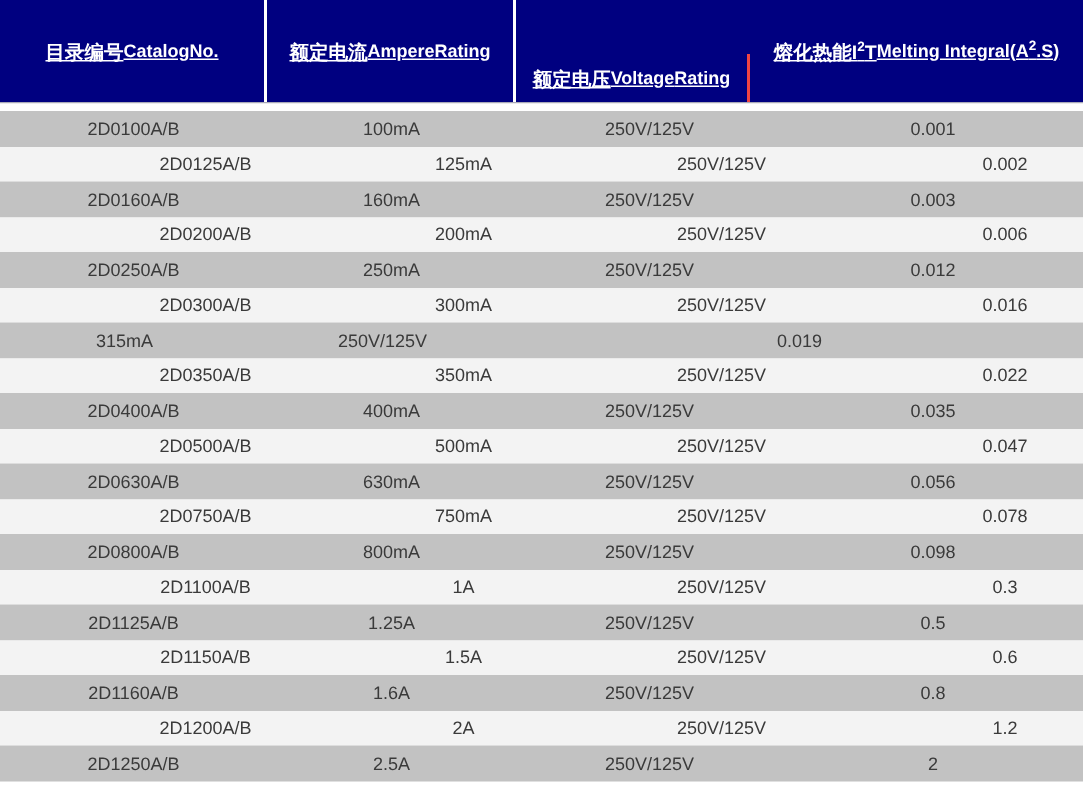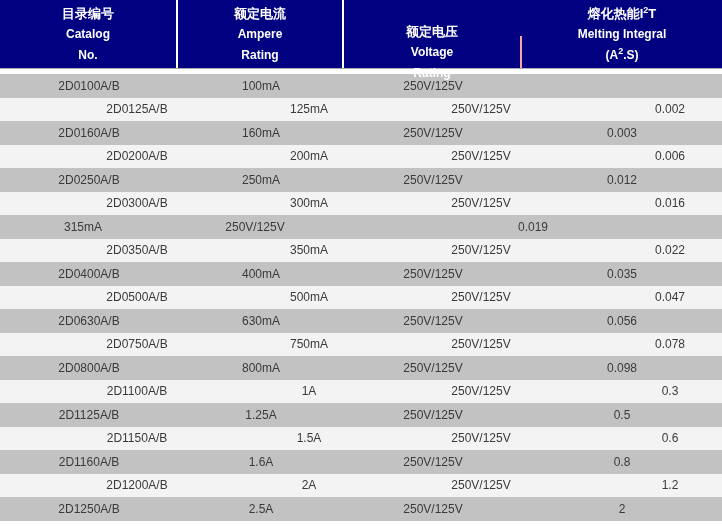--- a/index.html
+++ b/index.html
@@ -20,30 +20,31 @@
   
   .thead {
     display: flex;
     width: 722px;
     height: 68px;
     background: var(--header-bg, #000080);
   }
   .th {
     box-sizing: border-box;
     display: flex;
-    flex-direction: column;
+    flex-direction: row;
     justify-content: center;
     align-items: center;
     color: var(--header-text, #ffffff);
     font-weight: bold;
     text-align: center;
+    text-decoration: underline;
   }
   .th.c1 { width: 178px; border-right: 2px solid #ffffff; }
   .th.c2 { width: 166px; border-right: 2px solid #ffffff; }
-  .th.c3 { width: 178px; border-right: 2px solid #fca5a5; margin-top: 36px; }
+  .th.c3 { width: 156px; border-right: 2px solid #ef4444; margin-top: 36px; }
   .th.c4 { flex: 1; }
   .th .ln {
     line-height: 21px;
     font-size: 12px;
     white-space: nowrap;
   }
   .th .ln.cn {
     font-size: 13px;
   }
   .th sup {
@@ -110,20 +111,21 @@
   </div>
 
   <div class="header-underline"></div>
   <div class="gap"></div>
 
   <div class="tbody">
       <div class="row odd">
         <div class="td c1">2D0100A/B</div>
         <div class="td c2">100mA</div>
         <div class="td c3">250V/125V</div>
+        <div class="td c4">0.001</div>
       </div>
       <div class="row even">
         <div class="td c1">2D0125A/B</div>
         <div class="td c2">125mA</div>
         <div class="td c3">250V/125V</div>
         <div class="td c4">0.002</div>
       </div>
       <div class="row odd">
         <div class="td c1">2D0160A/B</div>
         <div class="td c2">160mA</div>

